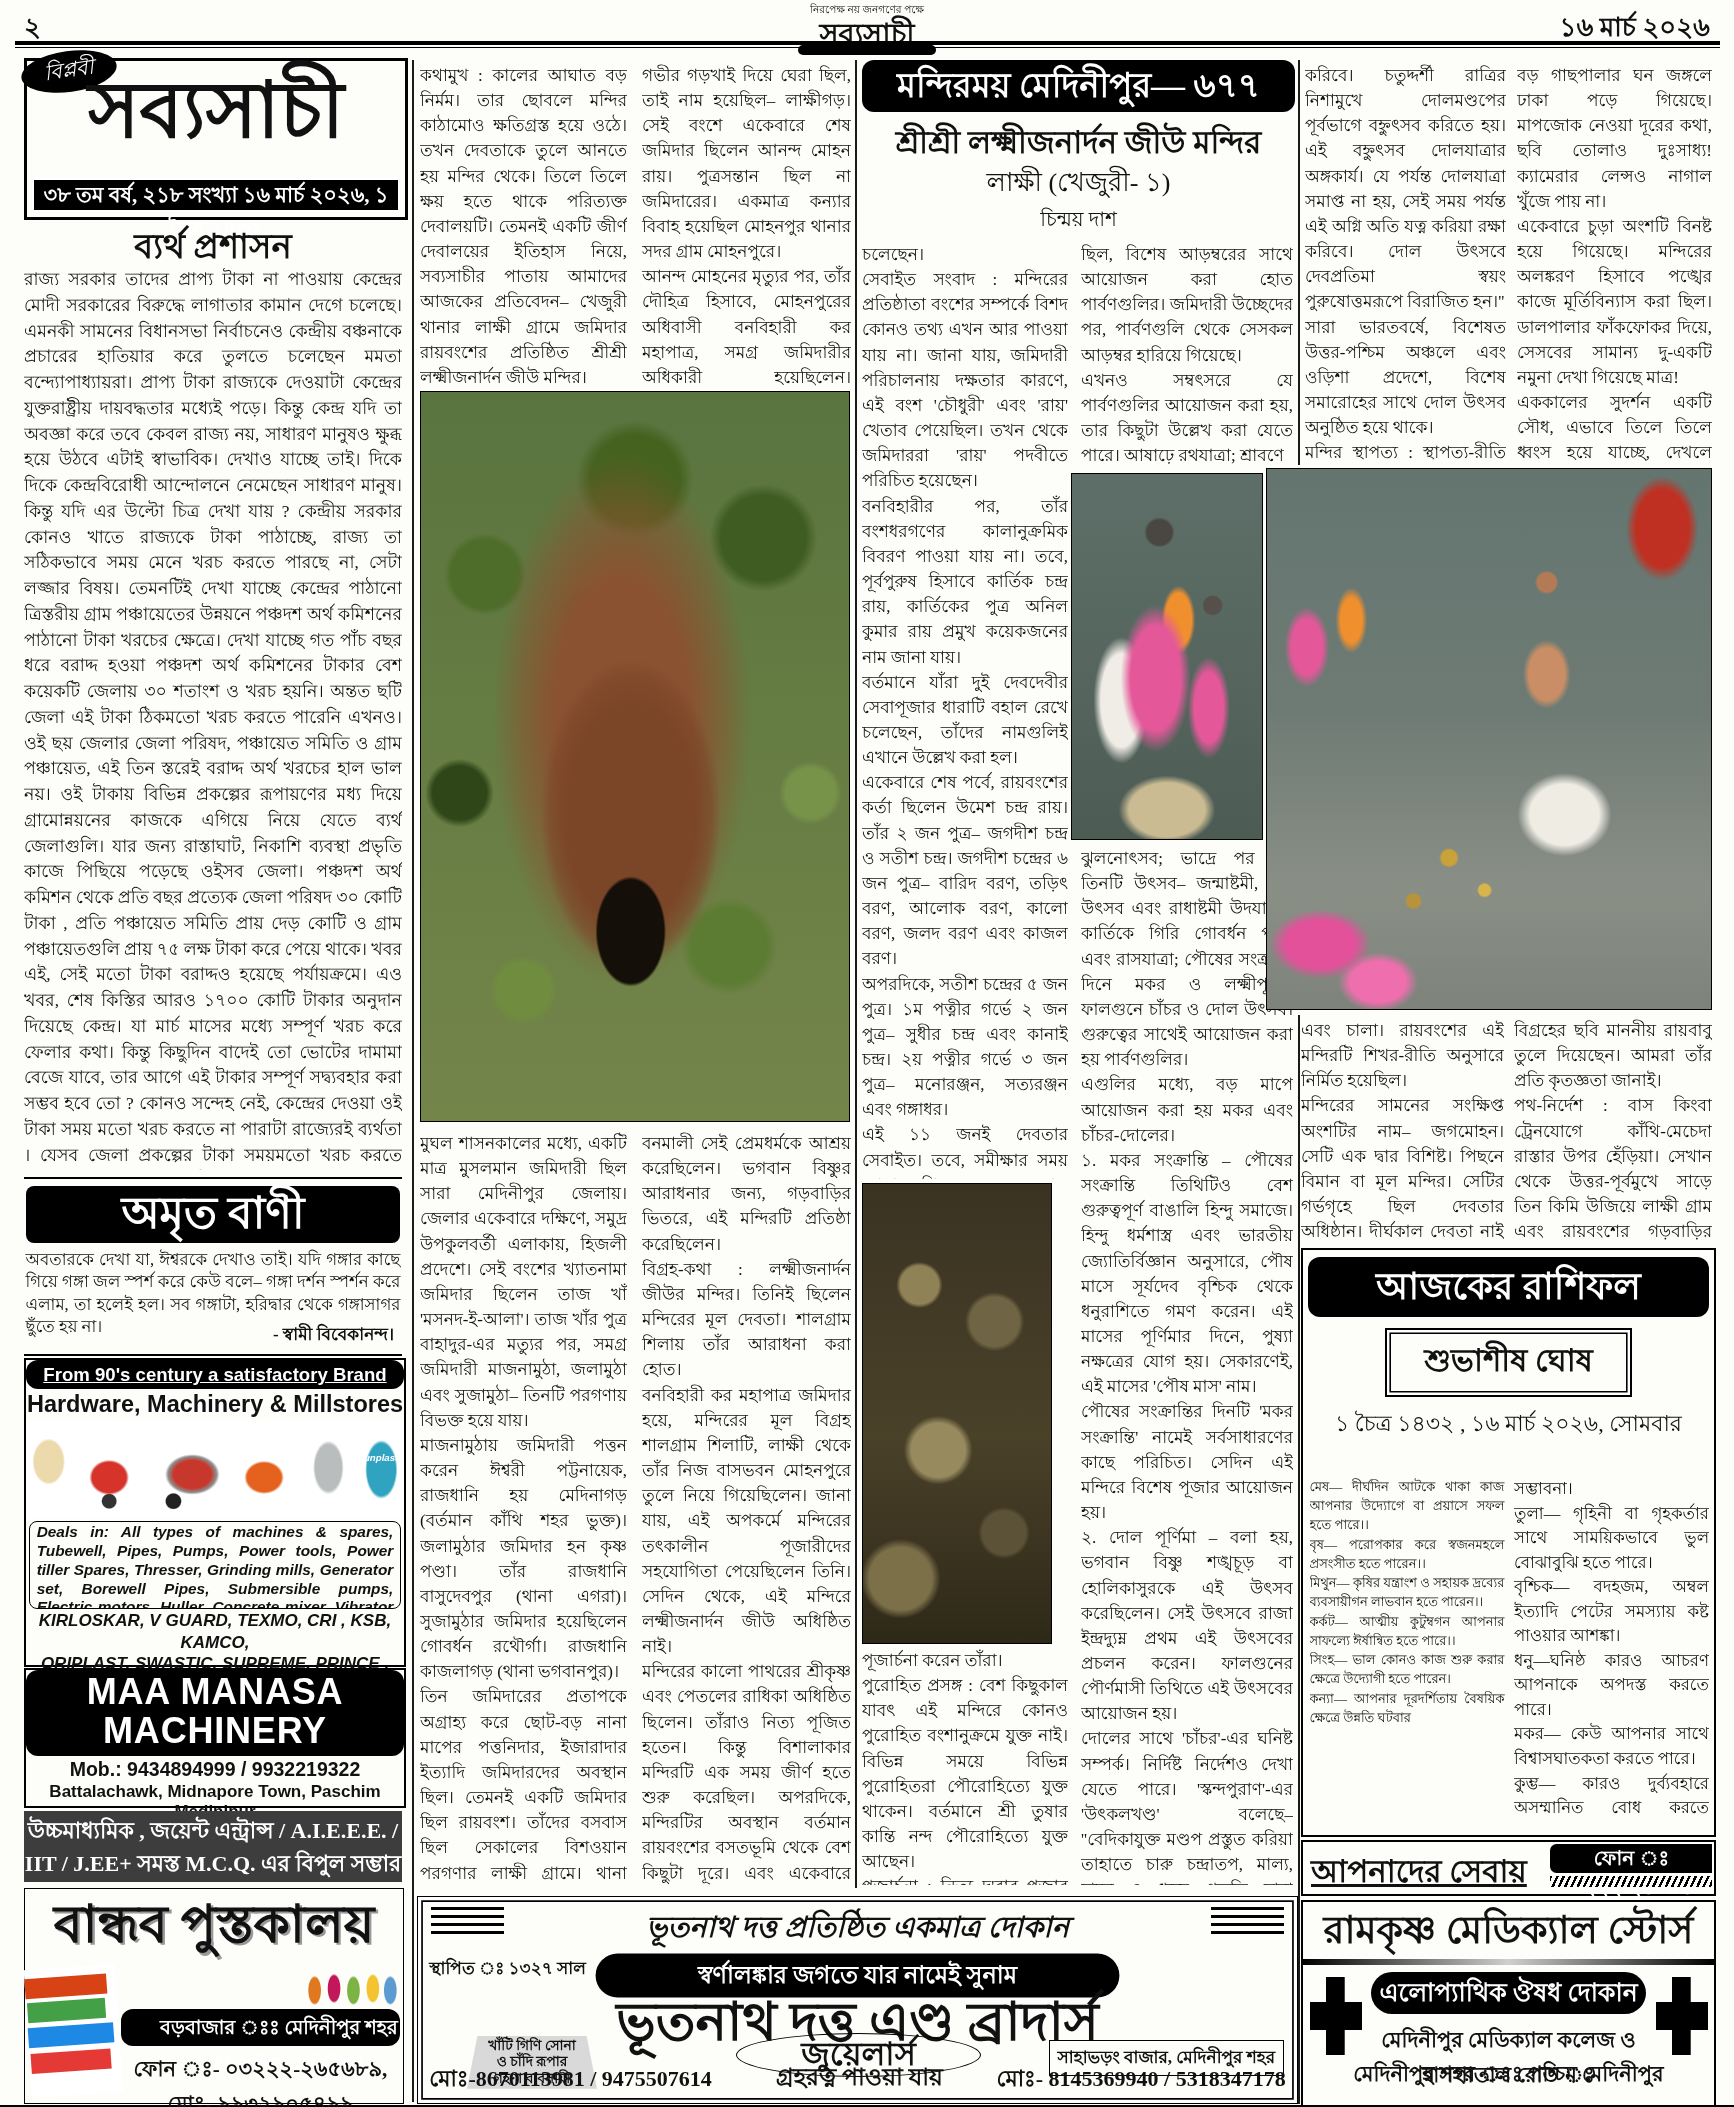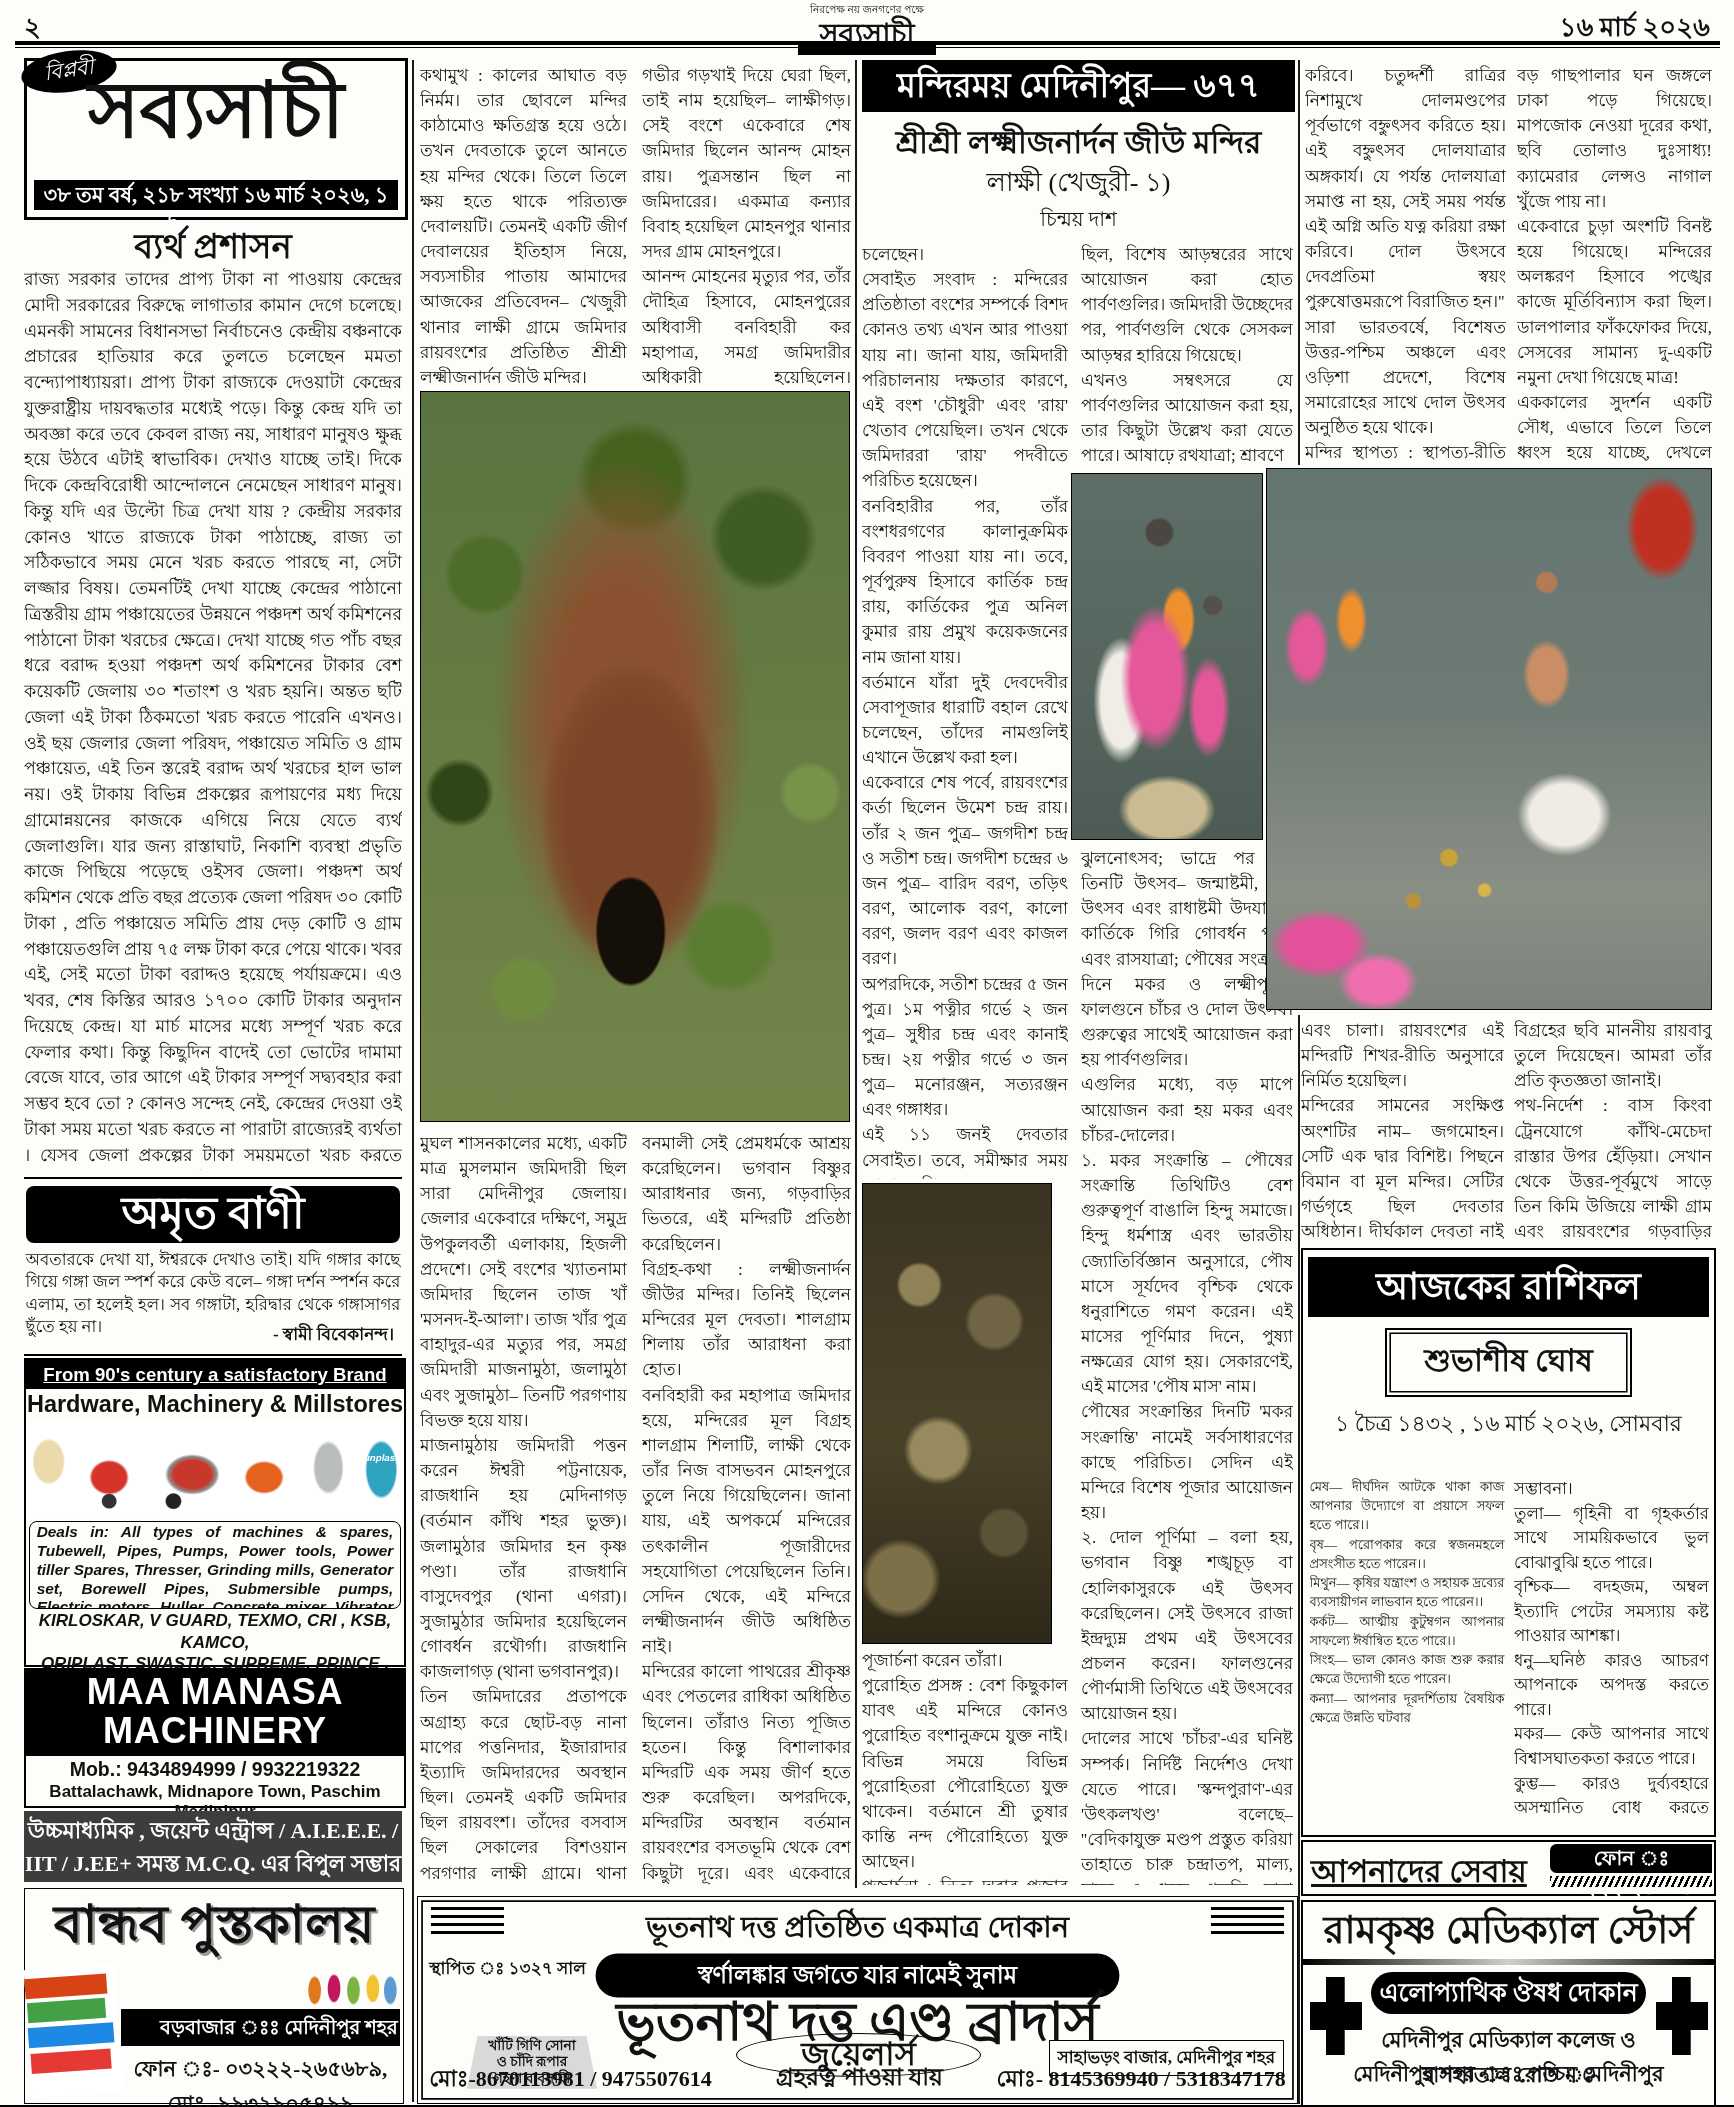--- a/index.html
+++ b/index.html
@@ -5,21 +5,21 @@
   html,body{margin:0;padding:0;background:#e9e7e0;}
   #page{position:relative;width:1734px;height:2108px;background:#fdfdfa;color:#111;
         font-family:"Liberation Serif","DejaVu Sans",serif;overflow:hidden;}
   .abs{position:absolute;}
   .c{text-align:center;}
   .b{font-weight:bold;}
   .j{text-align:justify;}
   .pre{white-space:pre-line;}
   .col{font-size:17px;line-height:1.48;overflow:hidden;}
   .w{color:#fff;}
-  .blackbox{background:#000;color:#fff;}
+  .blackbox{background:#000;color:#fff;border-radius:12px;}
   .vrule{position:absolute;width:1.6px;background:#1a1a1a;}
   .photo{border:1.6px solid #000;}
   .sans{font-family:"Liberation Sans","DejaVu Sans",sans-serif;}
 
   .temple-photo{background:
     radial-gradient(ellipse 57px 89px at 49% 74%, #140f08 0 58%, rgba(20,15,8,0) 62%),
     radial-gradient(ellipse 122px 211px at 49% 58%, #7b4527 0 52%, rgba(123,69,39,.55) 66%, transparent 74%),
     radial-gradient(ellipse 170px 348px at 47% 45%, #8a5230 0 40%, rgba(138,82,48,.45) 62%, transparent 76%),
     radial-gradient(circle 57px at 15% 25%, #4f6d2a 0 60%, transparent 72%),
     radial-gradient(circle 77px at 80% 20%, #3f5c22 0 55%, transparent 70%),
@@ -234,21 +234,21 @@
     <div class="abs cross" style="left:6.5px;top:75px;width:52px;height:78px;"></div>
     <div class="abs cross" style="right:6.5px;top:75px;width:52px;height:78px;"></div>
     <div class="abs blackbox c b" style="left:68px;right:68px;top:70px;height:42px;border-radius:21px;font-size:25px;line-height:42px;">এলোপ্যাথিক ঔষধ দোকান</div>
     <div class="abs c b" style="left:49px;right:49px;top:122px;font-size:21px;">মেদিনীপুর মেডিক্যাল কলেজ ও  হাসপাতাল রোড ঃ</div>
     <div class="abs c b" style="left:49px;right:49px;top:156px;font-size:21px;">মেদিনীপুর শহর ঃঃ পশ্চিম মেদিনীপুর</div>
   </div>
 
   <div class="abs" style="left:417px;top:1896px;width:879px;height:206px;border:1.6px solid #000;box-shadow:inset 0 0 0 3.2px #fff,inset 0 0 0 4.9px #000;">
     <div class="abs dlines" style="left:13px;top:9.7px;width:73px;height:32px;"></div>
     <div class="abs dlines" style="right:13px;top:9.7px;width:73px;height:32px;"></div>
-    <div class="c b" style="margin-top:6.5px;font-size:29px;">ভূতনাথ দত্ত প্রতিষ্ঠিত একমাত্র দোকান</div>
+    <div class="c b" style="margin-top:6.5px;font-size:29px;font-style:italic;">ভূতনাথ দত্ত প্রতিষ্ঠিত একমাত্র দোকান</div>
     <div class="abs b" style="left:11.3px;top:58px;font-size:17px;">স্থাপিত ঃ ১৩২৭ সাল</div>
     <div class="blackbox c b" style="margin:3.2px auto 0 auto;width:519px;height:39px;border-radius:19.5px;font-size:24px;line-height:39px;box-shadow:0 0 0 2.4px #000;">স্বর্ণালঙ্কার জগতে যার নামেই সুনাম</div>
     <div class="c b" style="font-size:53px;line-height:1.02;">ভূতনাথ দত্ত  এণ্ড  ব্রাদার্স</div>
     <div class="abs c b pre" style="left:49px;top:139px;width:130px;font-size:13.8px;line-height:1.2;background:#d9d9d9;clip-path:polygon(8% 0,92% 0,100% 100%,0 100%);padding:1.6px 0;">খাঁটি গিণি সোনা
 ও চাঁদি রূপার
 গহণা ব্যবসায়ী</div>
     <div class="abs c b" style="left:318px;top:136px;width:243px;height:42px;border:1.6px solid #000;border-radius:50%;font-size:32px;line-height:41px;">জুয়েলার্স</div>
     <div class="abs c b" style="right:13px;top:143px;border:1.6px solid #000;padding:3.2px 8px;font-size:17px;">সাহাভড়ং বাজার, মেদিনীপুর শহর</div>
     <div class="abs b" style="left:11.3px;bottom:4.9px;font-size:22px;">মোঃ-8670113981 / 9475507614</div>
     <div class="abs b c" style="left:324px;bottom:4.9px;width:235px;font-size:23.5px;">গ্রহরত্ন পাওয়া যায়</div>

